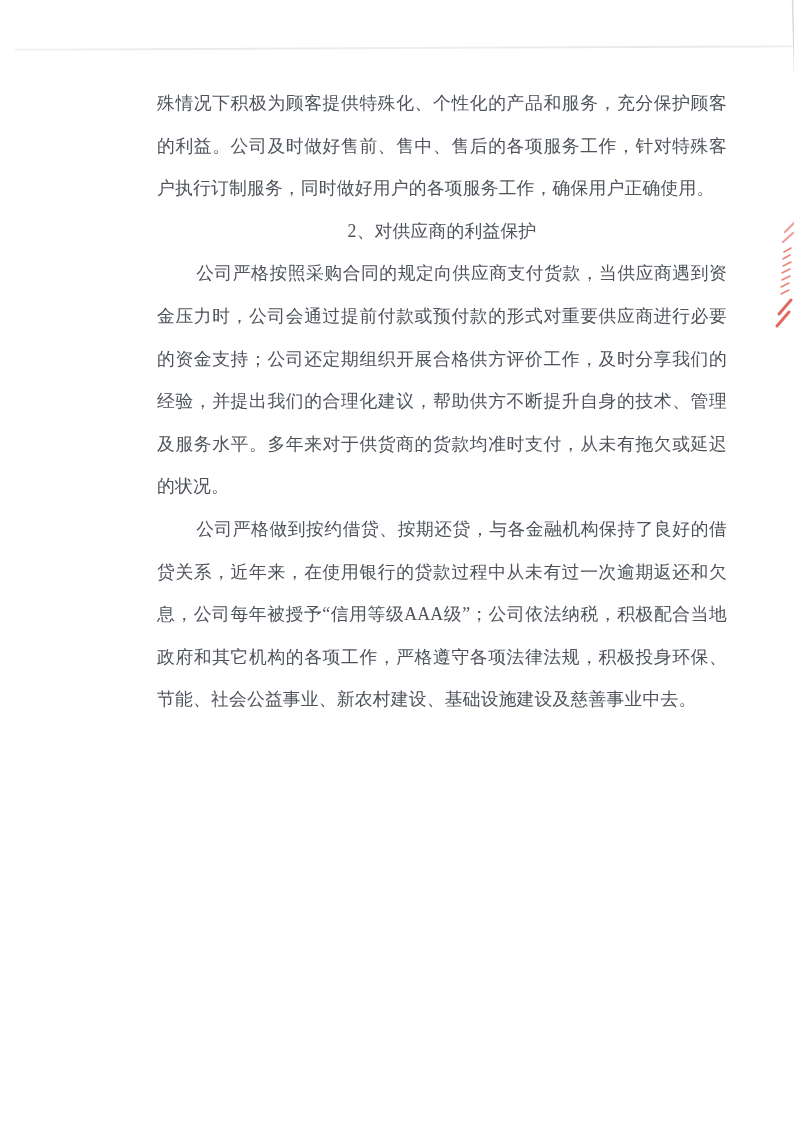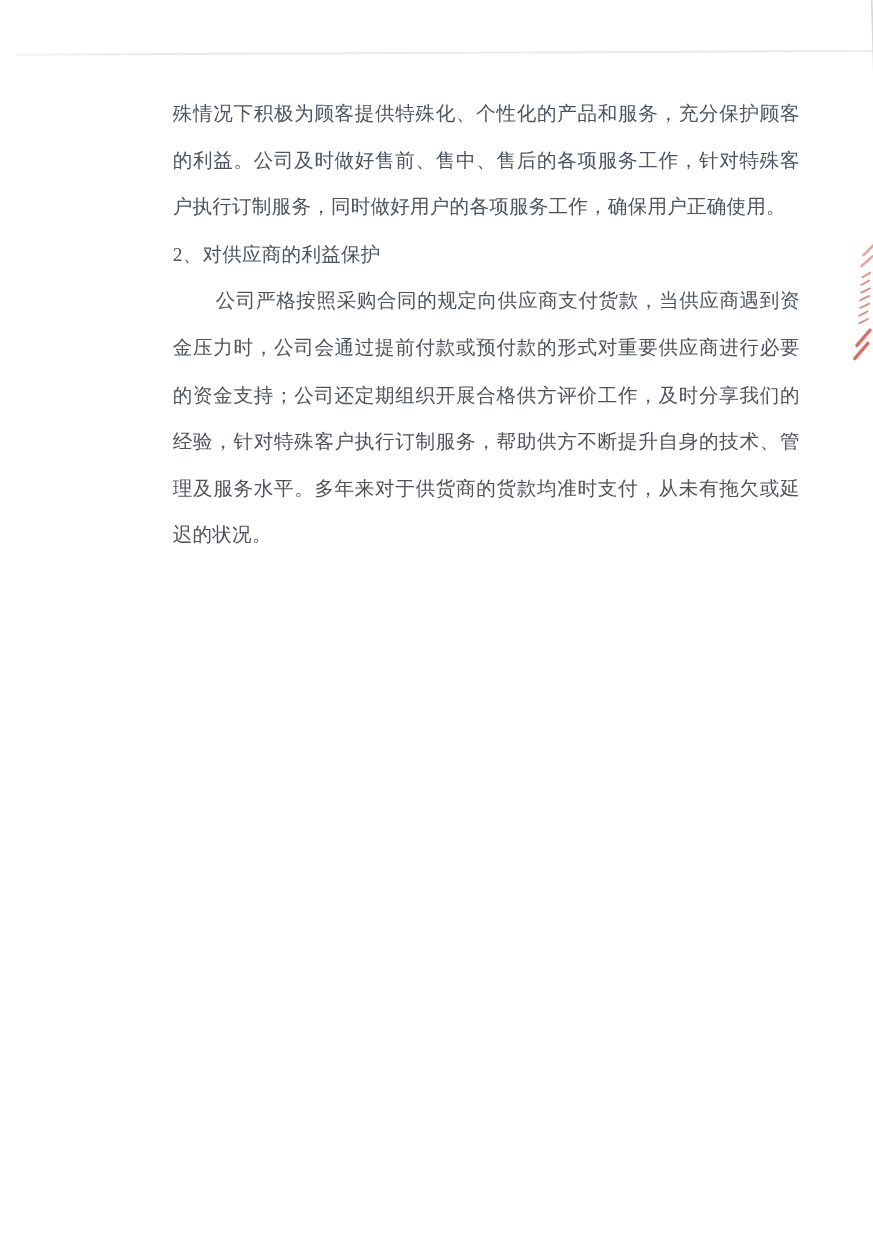--- a/index.html
+++ b/index.html
@@ -49,21 +49,21 @@
     letter-spacing: 0.2px;
   }
   .content p {
     margin: 0;
     padding: 0;
   }
   .para.indent {
     text-indent: 2.2em;
   }
   .heading {
-    text-align: left;
+    text-align: center;
   }
 </style>
 </head>
 <body>
 
 <div class="page">
 
   <div class="top-edge-line"></div>
 
   <svg class="right-edge-svg" width="794" height="1123" viewBox="0 0 794 1123">
@@ -93,16 +93,17 @@
     </g>
     <g stroke="#e06a60" stroke-width="3" fill="none" stroke-linecap="round">
       <path d="M8 96 L20 82"></path>
       <path d="M6 108 L18 94"></path>
     </g>
   </svg>
 
   <div class="content">
     <p class="para">殊情况下积极为顾客提供特殊化、个性化的产品和服务，充分保护顾客的利益。公司及时做好售前、售中、售后的各项服务工作，针对特殊客户执行订制服务，同时做好用户的各项服务工作，确保用户正确使用。</p>
     <p class="heading">2、对供应商的利益保护</p>
-    <p class="para indent">公司严格按照采购合同的规定向供应商支付货款，当供应商遇到资金压力时，公司会通过提前付款或预付款的形式对重要供应商进行必要的资金支持；公司还定期组织开展合格供方评价工作，及时分享我们的经验，针对特殊客户执行订制服务，帮助供方不断提升自身的技术、管理及服务水平。多年来对于供货商的货款均准时支付，从未有拖欠或延迟的状况。</p>
+    <p class="para indent">公司严格按照采购合同的规定向供应商支付货款，当供应商遇到资金压力时，公司会通过提前付款或预付款的形式对重要供应商进行必要的资金支持；公司还定期组织开展合格供方评价工作，及时分享我们的经验，并提出我们的合理化建议，帮助供方不断提升自身的技术、管理及服务水平。多年来对于供货商的货款均准时支付，从未有拖欠或延迟的状况。</p>
+    <p class="para indent">公司严格做到按约借贷、按期还贷，与各金融机构保持了良好的借贷关系，近年来，在使用银行的贷款过程中从未有过一次逾期返还和欠息，公司每年被授予“信用等级AAA级”；公司依法纳税，积极配合当地政府和其它机构的各项工作，严格遵守各项法律法规，积极投身环保、节能、社会公益事业、新农村建设、基础设施建设及慈善事业中去。</p>
   </div>
 
 </div>
 
 </body></html>

